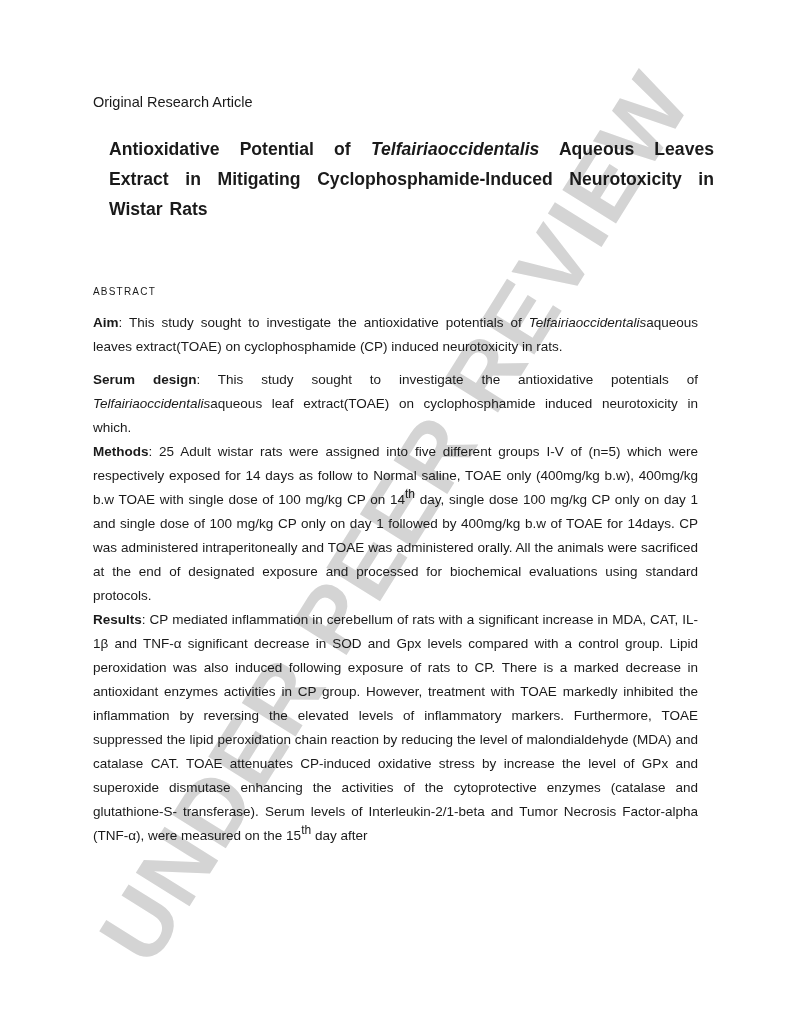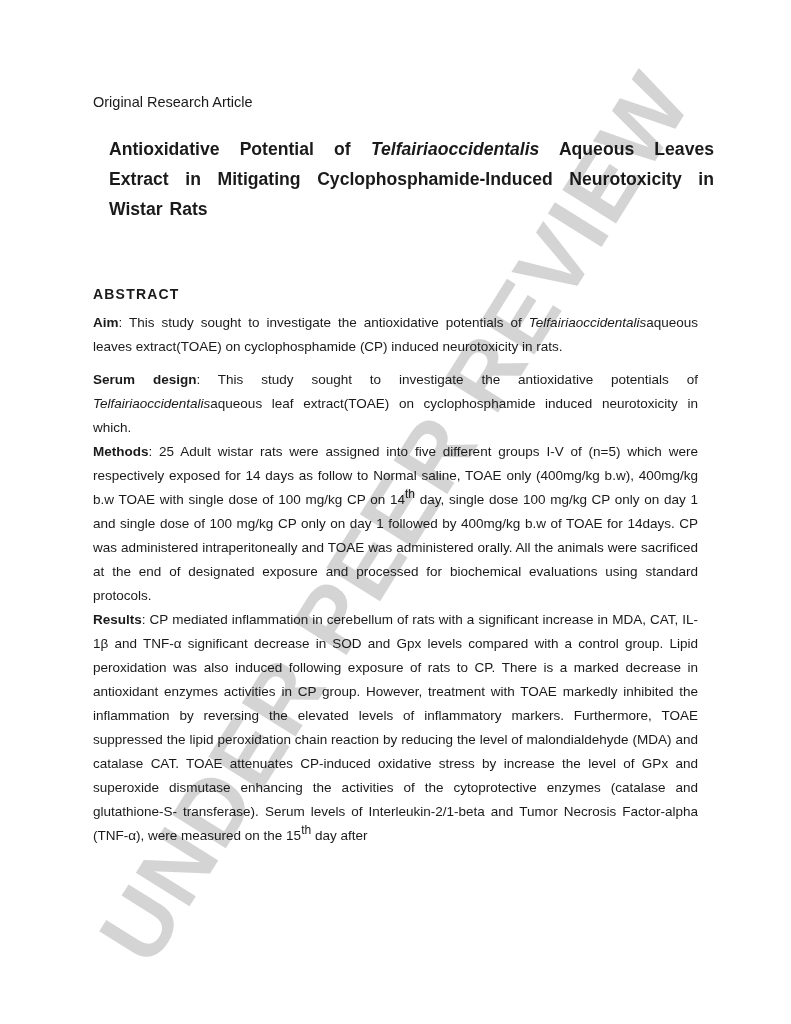--- a/index.html
+++ b/index.html
@@ -62,22 +62,22 @@
       text-align: justify;
       text-align-last: left;
       margin: 0;
       word-spacing: 2px;
     }
     .title em { font-style: italic; }
     .abstract-heading {
       position: absolute;
       top: 286px;
       left: 0;
-      font-size: 14px;
-      font-weight: bold;
+      font-size: 10px;
+      font-weight: normal;
       letter-spacing: 1.2px;
       margin: 0;
     }
     .abstract {
       position: absolute;
       top: 311px;
       left: 0;
       width: 605px;
       font-size: 13.5px;
       line-height: 24px;

